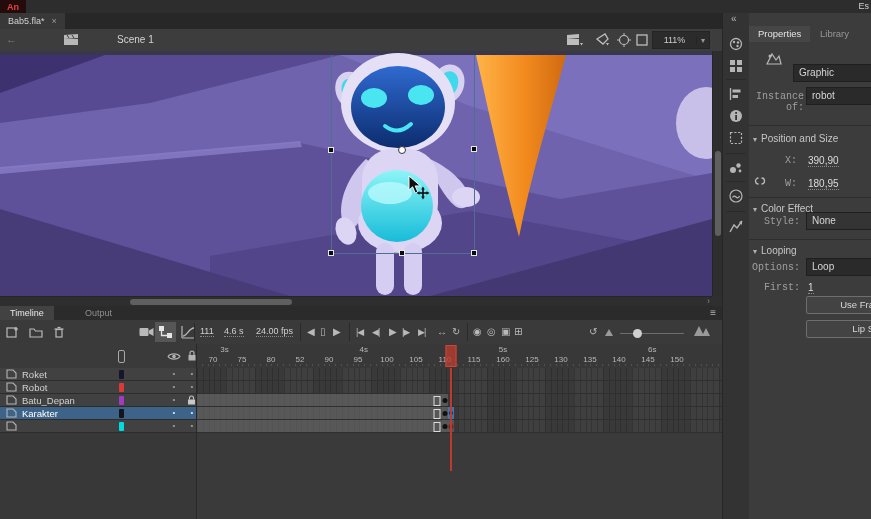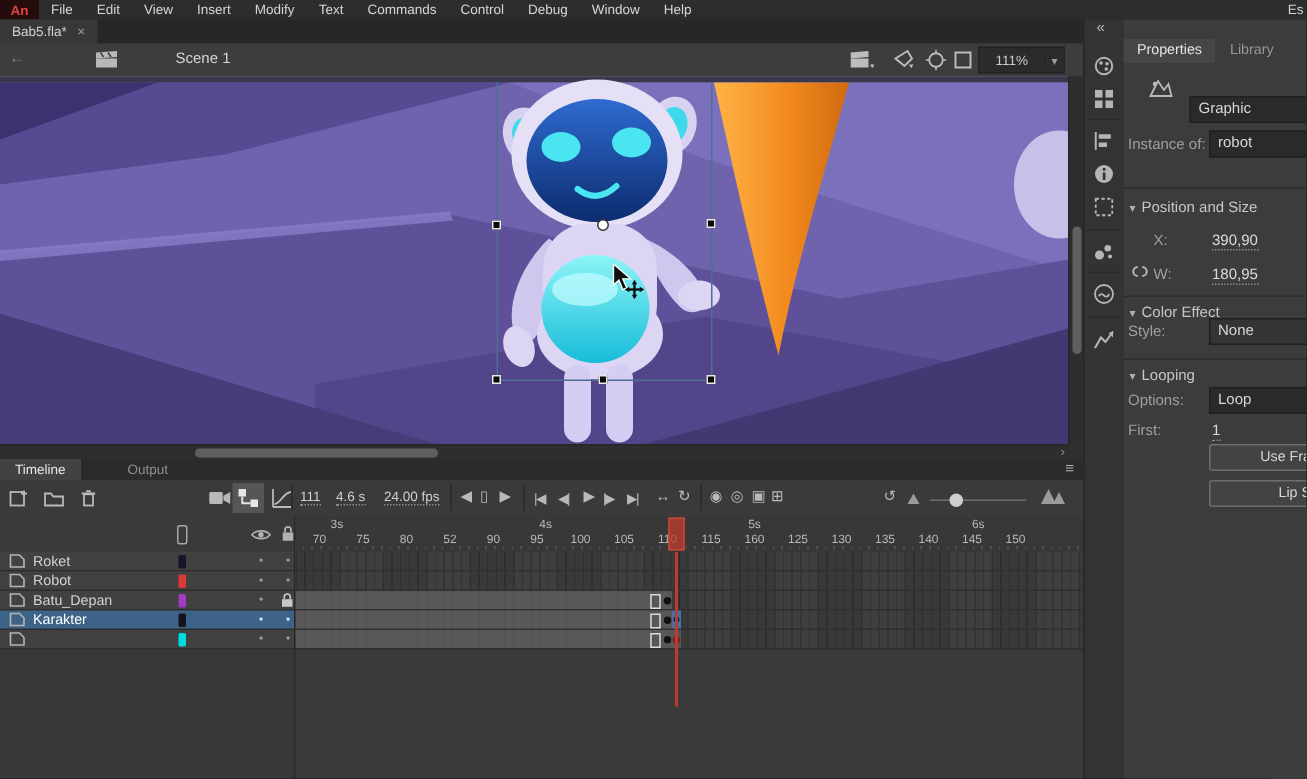--- a/index.html
+++ b/index.html
@@ -100,50 +100,37 @@
   #dock{left:722px;top:13px;width:26px;height:506px;background:#333333;border-left:1px solid #262626;border-right:1px solid #262626;}
   .dock-ic{position:absolute;left:6px;color:#b5b5b5;}
   .dock-sep{position:absolute;left:3px;width:20px;height:1px;background:#2a2a2a;}
 
   
   #props{left:749px;top:13px;width:122px;height:512px;background:#3c3c3c;font-size:10px;}
   #props-tabs{position:absolute;left:0;top:13px;width:200px;height:16px;font-size:9.5px;}
   .ptab{position:absolute;top:0;height:16px;line-height:16px;padding:0 9px;}
   .ptab.active{background:#464646;color:#e4e4e4;}
   .ptab.inactive{color:#969696;}
-  .plabel{position:absolute;color:#9f9f9f;}
+  .plabel{position:absolute;color:#9f9f9f;text-align:right;font-family:Liberation Mono, monospace;}
   .pvalue{position:absolute;color:#dcdcdc;}
   .pfield{position:absolute;height:16px;background:#2a2a2a;border:1px solid #1f1f1f;color:#d6d6d6;
           line-height:16px;padding:0 5px;font-size:10px;box-sizing:content-box;}
   .psec{position:absolute;left:4px;color:#c6c6c6;font-size:10px;}
   .psec .tri{color:#b0b0b0;font-size:8px;margin-right:4px;}
   .pdiv{position:absolute;left:0;width:130px;height:1px;background:#2d2d2d;}
   .pbtn{position:absolute;left:57px;width:67px;height:16px;border:1px solid #6e6e6e;border-radius:2px;
         background:#434343;color:#d8d8d8;font-size:9.5px;line-height:16px;text-align:right;padding-right:3px;box-sizing:content-box;}
 </style>
 </head>
 <body>
 
 <div id="root" class="noselect" style="--layer-selection: #3d6488; --playhead-red: #c0392f; --frame-selection-blue: #3f74ad; --stage-purple: #6f63ae; --cone-orange: #f28a1e; --robot-cyan: #49e6f2;">
 
   <div id="menubar" class="abs">
     <div id="an-logo">An</div>
-    <nav id="menu-items" style="display:flex;">
-        <span class="menu-item">File</span>
-        <span class="menu-item">Edit</span>
-        <span class="menu-item">View</span>
-        <span class="menu-item">Insert</span>
-        <span class="menu-item">Modify</span>
-        <span class="menu-item">Text</span>
-        <span class="menu-item">Commands</span>
-        <span class="menu-item">Control</span>
-        <span class="menu-item">Debug</span>
-        <span class="menu-item">Window</span>
-        <span class="menu-item">Help</span>
-      </nav>
     <span id="workspace-btn">Es</span>
   </div>
 
   <div id="tabbar" class="abs">
     <div id="doc-tab">
       <span>Bab5.fla*</span>
       <span class="close">×</span>
     </div>
   </div>
 

